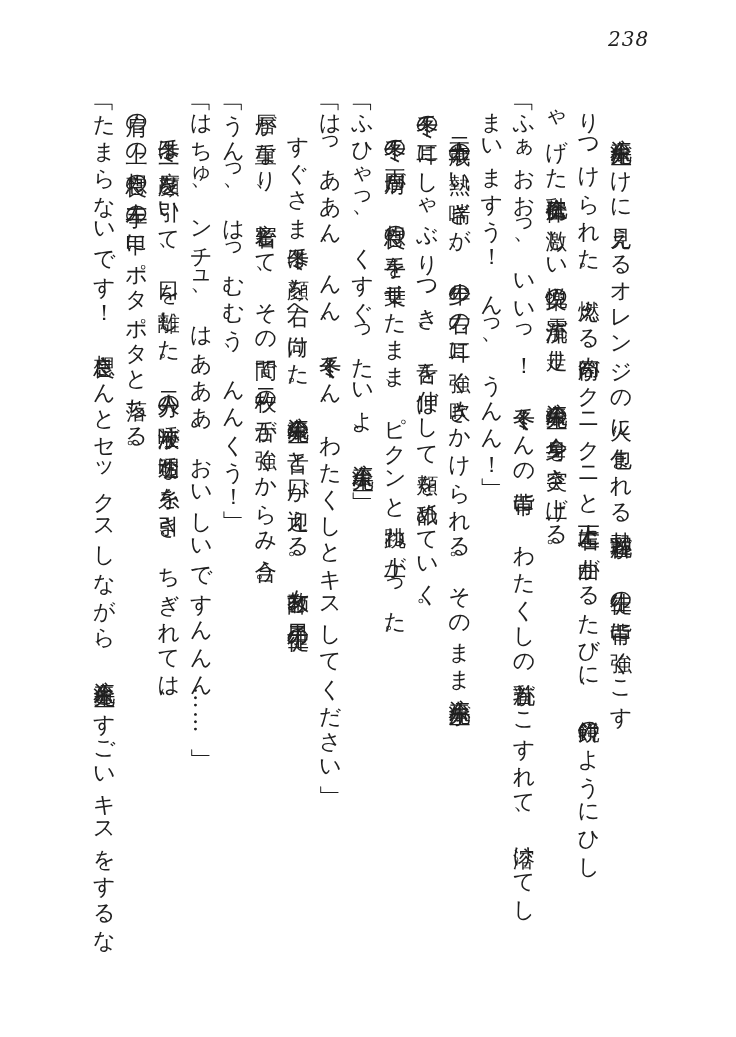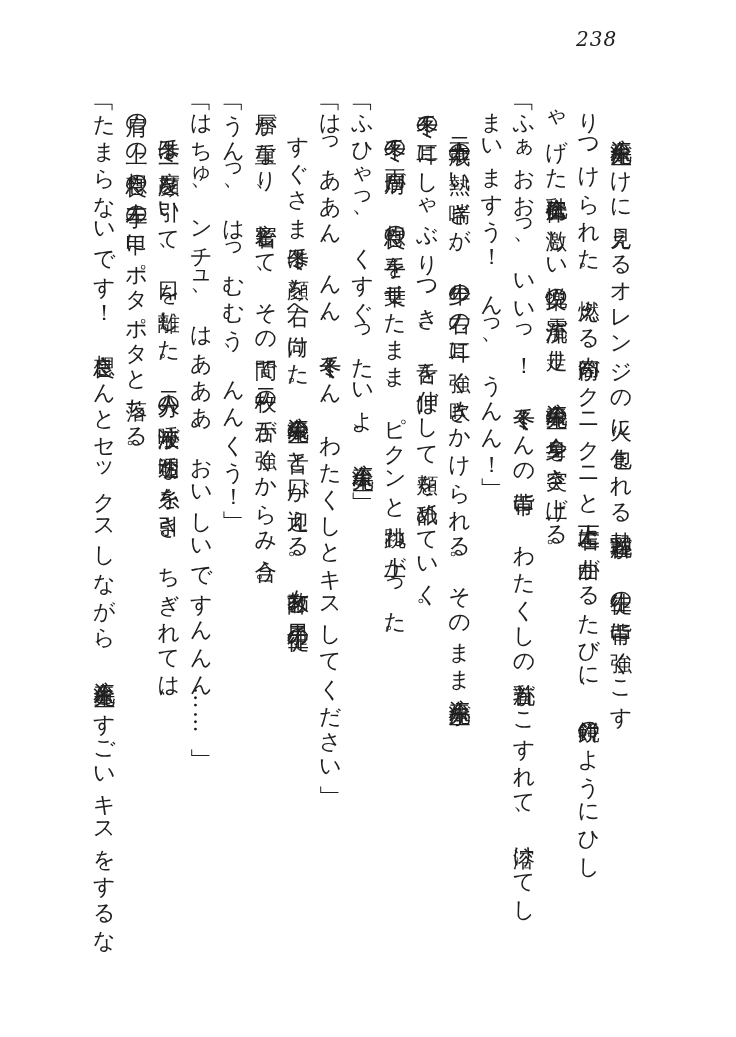--- a/index.html
+++ b/index.html
@@ -16,21 +16,21 @@
     color: #1f1f1f;
   }
   .page {
     position: absolute;
     inset: 0;
     background: #ffffff;
   }
   .page-number {
     position: absolute;
     top: 27px;
-    left: 576px;
+    left: 608px;
     font-size: 20px;
     font-style: italic;
     letter-spacing: 1px;
     color: #222222;
   }
   .text-block {
     position: absolute;
     top: 97px;
     right: 99px;
     height: 914px;

